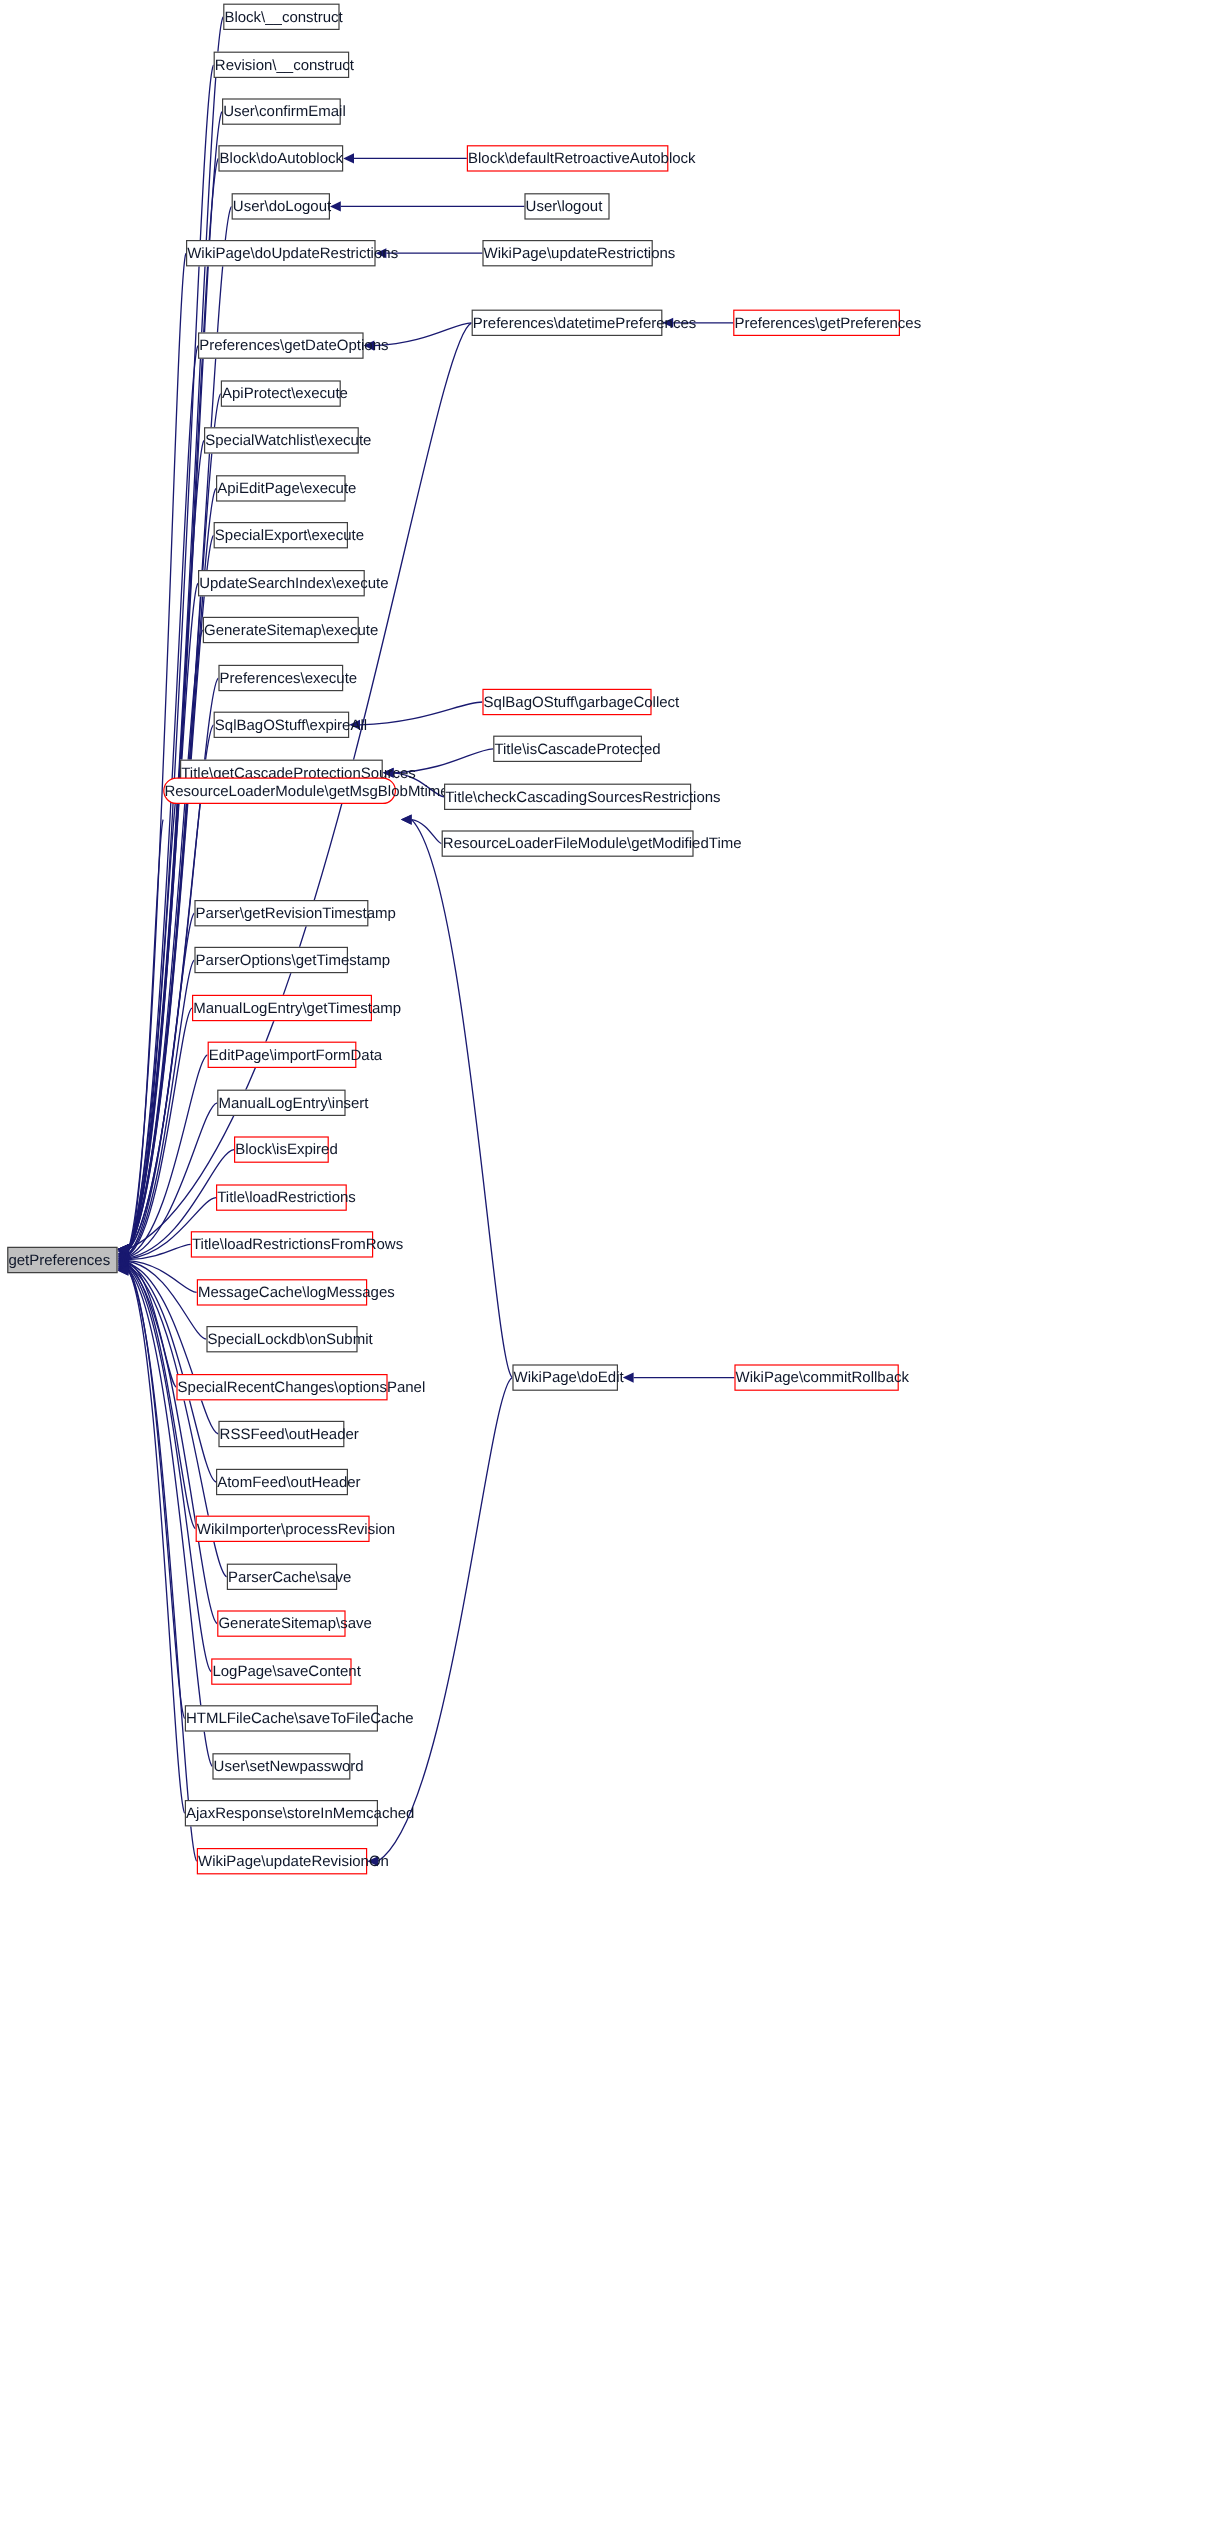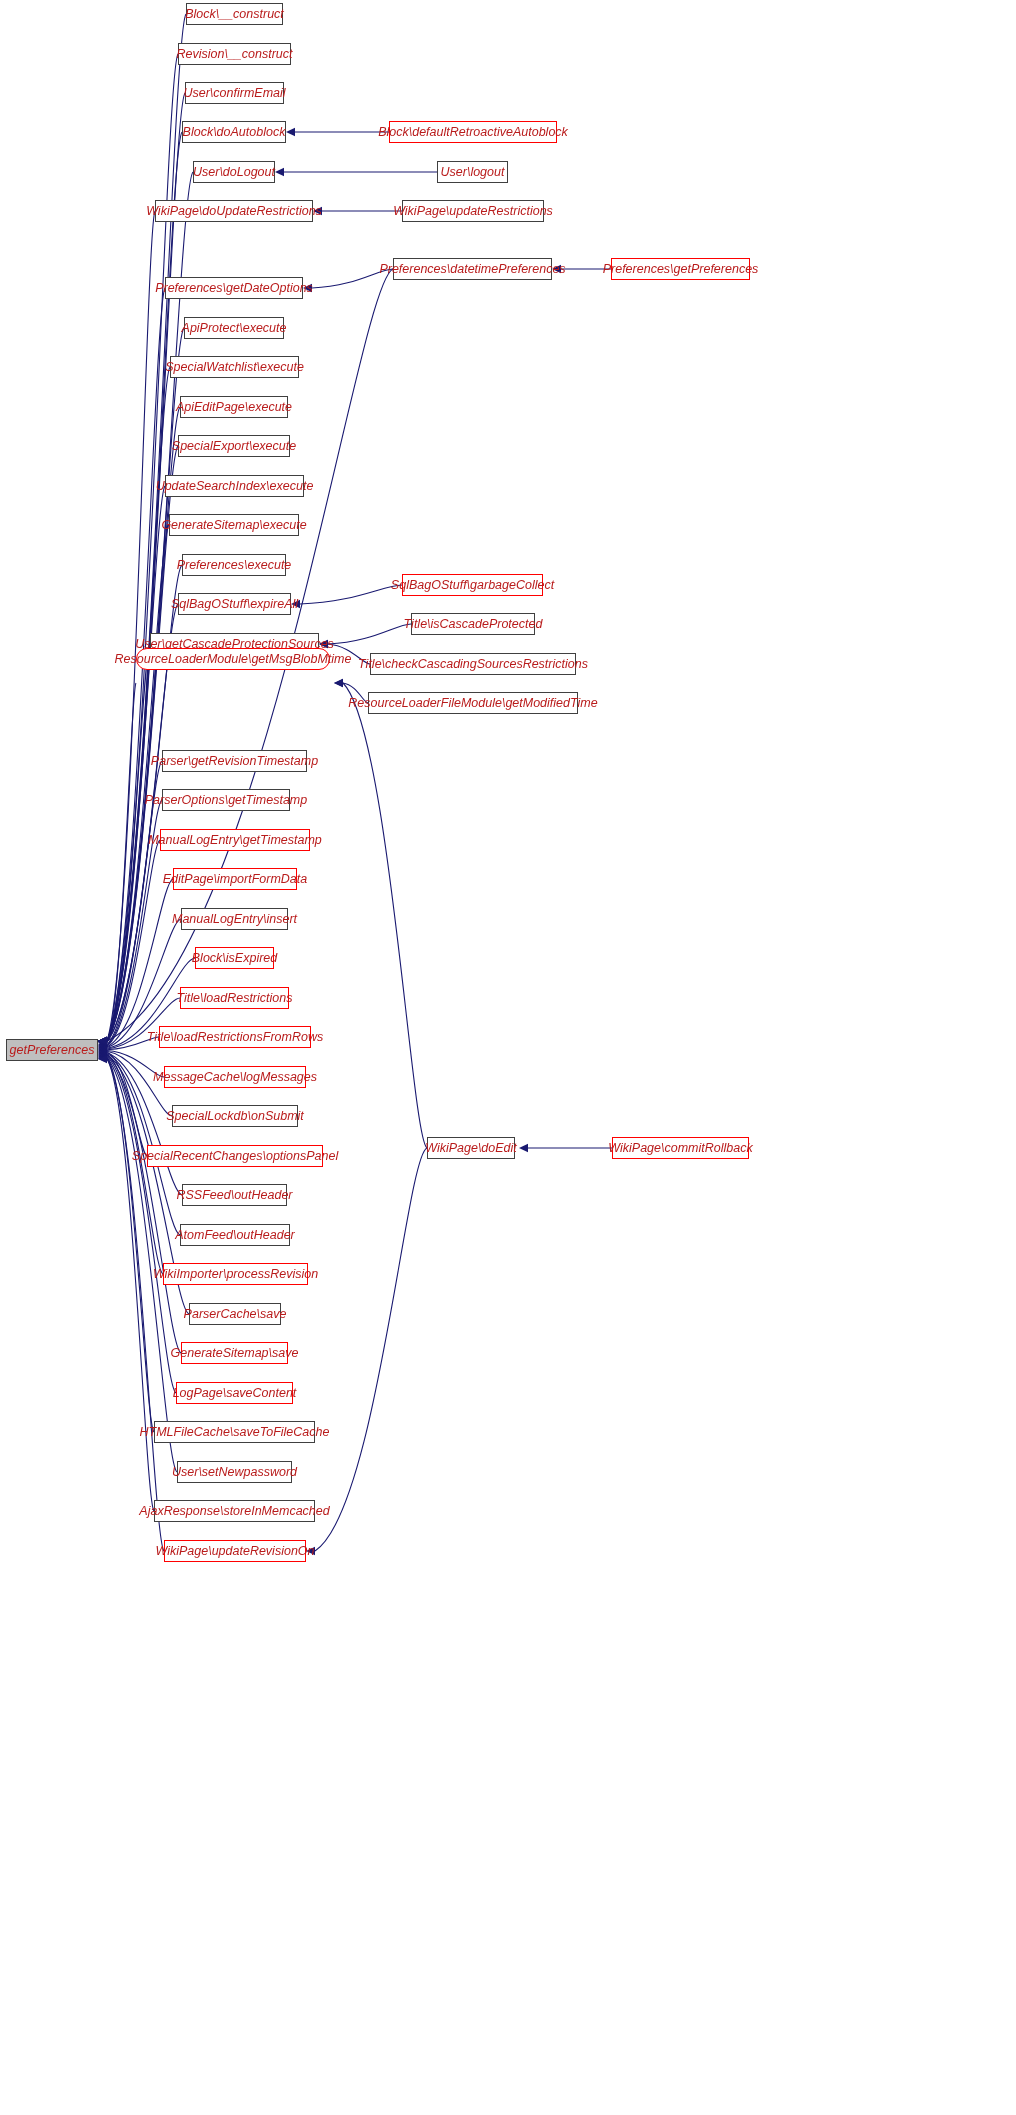--- a/index.html
+++ b/index.html
@@ -19,29 +19,27 @@
     position: absolute;
     left: 0; top: 0;
     width: 1016px;
     height: 2115px;
   }
   .node-box {
     position: absolute;
     box-sizing: border-box;
     display: flex;
     align-items: center;
-    justify-content: center;
     background: #ffffff;
     border: 1px solid #404040;
     font-size: 12.5px;
-    color: #b91c1c;
+    color: #0f172a;
     white-space: nowrap;
     letter-spacing: 0px;
     line-height: 1;
-    font-style: italic;
   }
   .node-box.red {
     border-color: #ff0000;
   }
   .node-box.root {
     background: #bfbfbf;
     border-color: #404040;
   }
   .node-label {
     pointer-events: none;
@@ -207,21 +205,21 @@
       <div class="node-box" style="left: 169px; top: 514px; width: 130px; height: 22px;">
         <span class="node-label">GenerateSitemap\execute</span>
       </div>
       <div class="node-box" style="left: 182px; top: 554px; width: 104px; height: 22px;">
         <span class="node-label">Preferences\execute</span>
       </div>
       <div class="node-box" style="left: 178px; top: 593px; width: 113px; height: 22px;">
         <span class="node-label">SqlBagOStuff\expireAll</span>
       </div>
       <div class="node-box" style="left: 150px; top: 633px; width: 169px; height: 22px;">
-        <span class="node-label">User\getCascadeProtectionSources</span>
+        <span class="node-label">Title\getCascadeProtectionSources</span>
       </div>
       <div class="node-box red" style="left: 136px; top: 648px; width: 194px; height: 22px; border-radius: 11px;">
         <span class="node-label">ResourceLoaderModule\getMsgBlobMtime</span>
       </div>
       <div class="node-box" style="left: 162px; top: 750px; width: 145px; height: 22px;">
         <span class="node-label">Parser\getRevisionTimestamp</span>
       </div>
       <div class="node-box" style="left: 162px; top: 789px; width: 128px; height: 22px;">
         <span class="node-label">ParserOptions\getTimestamp</span>
       </div>

